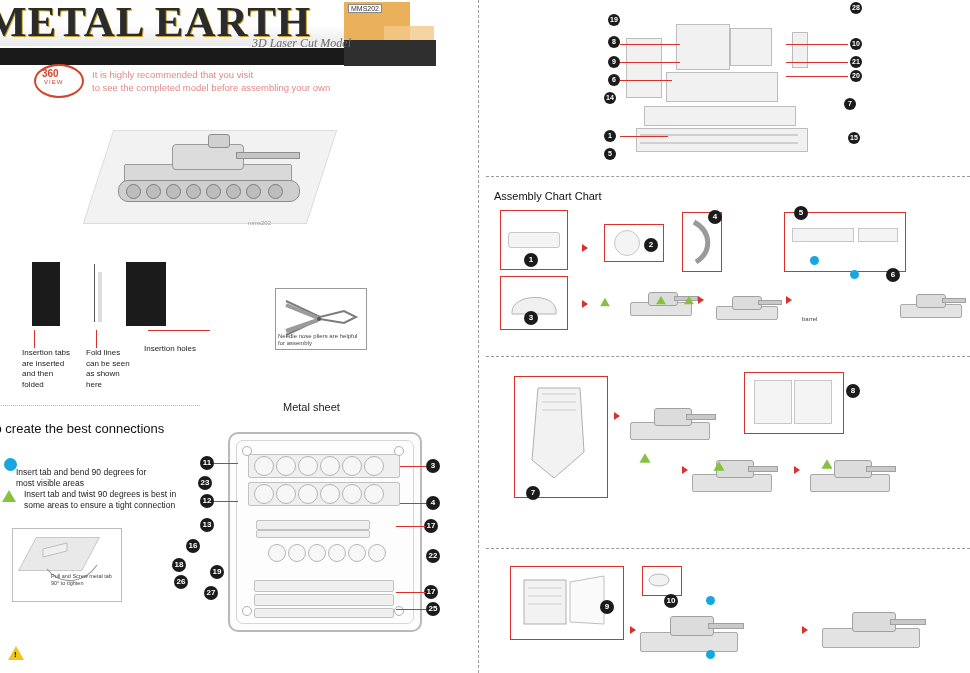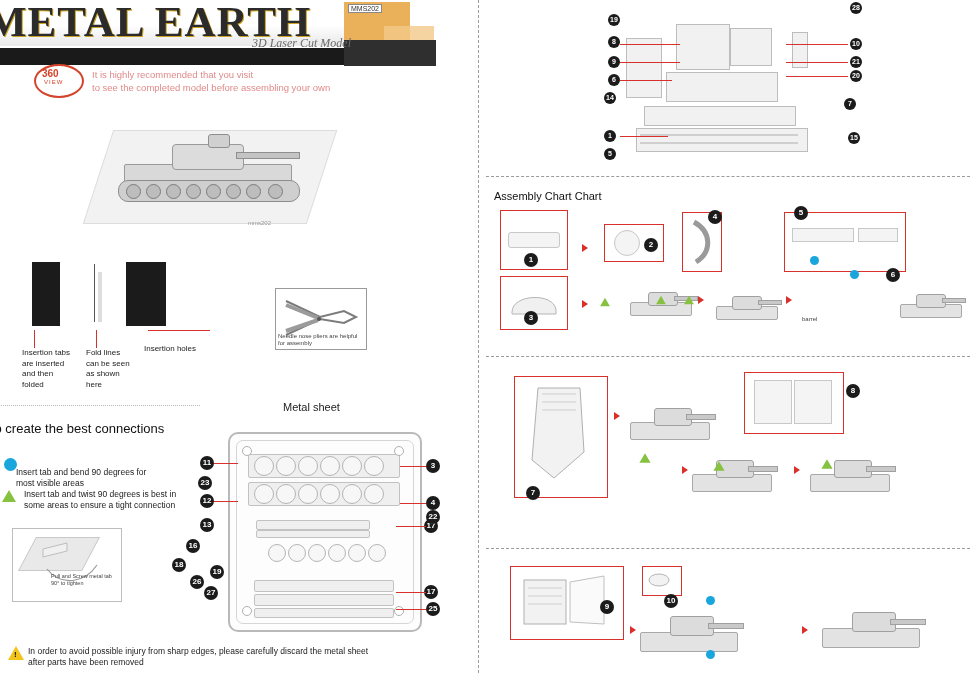--- a/index.html
+++ b/index.html
@@ -229,41 +229,40 @@
     <div class="ms-hole" style="left:12px;top:172px;width:8px;height:8px;"></div>
     <div class="ms-hole" style="left:164px;top:172px;width:8px;height:8px;"></div>
   </div>
 
   <div class="num" style="left:200px;top:456px;">11</div>
   <div class="num" style="left:198px;top:476px;">23</div>
   <div class="num" style="left:200px;top:494px;">12</div>
   <div class="num" style="left:200px;top:518px;">13</div>
   <div class="num" style="left:186px;top:539px;">16</div>
   <div class="num" style="left:172px;top:558px;">18</div>
-  <div class="num" style="left:190px;top:575px;text-align:center;">26</div>
+  <div class="num" style="left:174px;top:575px;text-align:center;">26</div>
   <div class="num" style="left:210px;top:565px;">19</div>
   <div class="num" style="left:204px;top:586px;">27</div>
 
   <div class="num" style="left:426px;top:459px;">3</div>
   <div class="num" style="left:426px;top:496px;">4</div>
   <div class="num" style="left:424px;top:519px;">17</div>
-  <div class="num" style="left:426px;top:510px;">22</div>
+  <div class="num" style="left:426px;top:549px;">22</div>
   <div class="num" style="left:424px;top:585px;">17</div>
   <div class="num" style="left:426px;top:602px;">25</div>
 
   <div class="leader" style="left:214px;top:463px;width:24px;"></div>
   <div class="leader" style="left:214px;top:501px;width:24px;"></div>
   <div class="leader" style="left:400px;top:466px;width:26px;"></div>
   <div class="leader" style="left:400px;top:503px;width:26px;"></div>
   <div class="leader" style="left:396px;top:526px;width:30px;"></div>
   <div class="leader" style="left:396px;top:592px;width:30px;"></div>
   <div class="leader" style="left:396px;top:609px;width:30px;"></div>
 
   <div class="warn-tri"></div>
-  <div class="warn">In order to avoid possible injury from sharp edges, please carefully discard the metal sheet after parts have been removed</div>
 
   <div class="right">
 
     <div class="parts-map">
       <div class="pm-box" style="left:70px;top:22px;width:52px;height:44px;"></div>
       <div class="pm-box" style="left:124px;top:26px;width:40px;height:36px;"></div>
       <div class="pm-box" style="left:60px;top:70px;width:110px;height:28px;"></div>
       <div class="pm-box" style="left:38px;top:104px;width:150px;height:18px;"></div>
       <div class="pm-box" style="left:30px;top:126px;width:170px;height:22px;"></div>
       <div class="pm-box" style="left:186px;top:30px;width:14px;height:34px;"></div>

